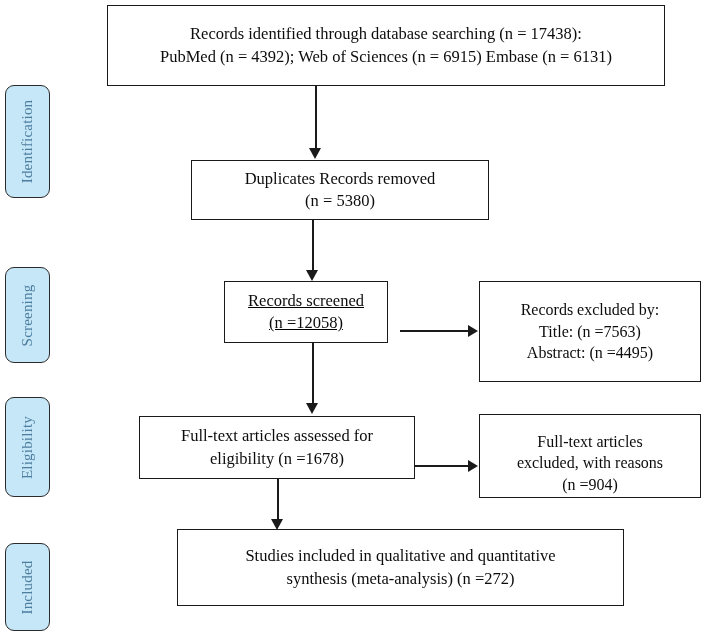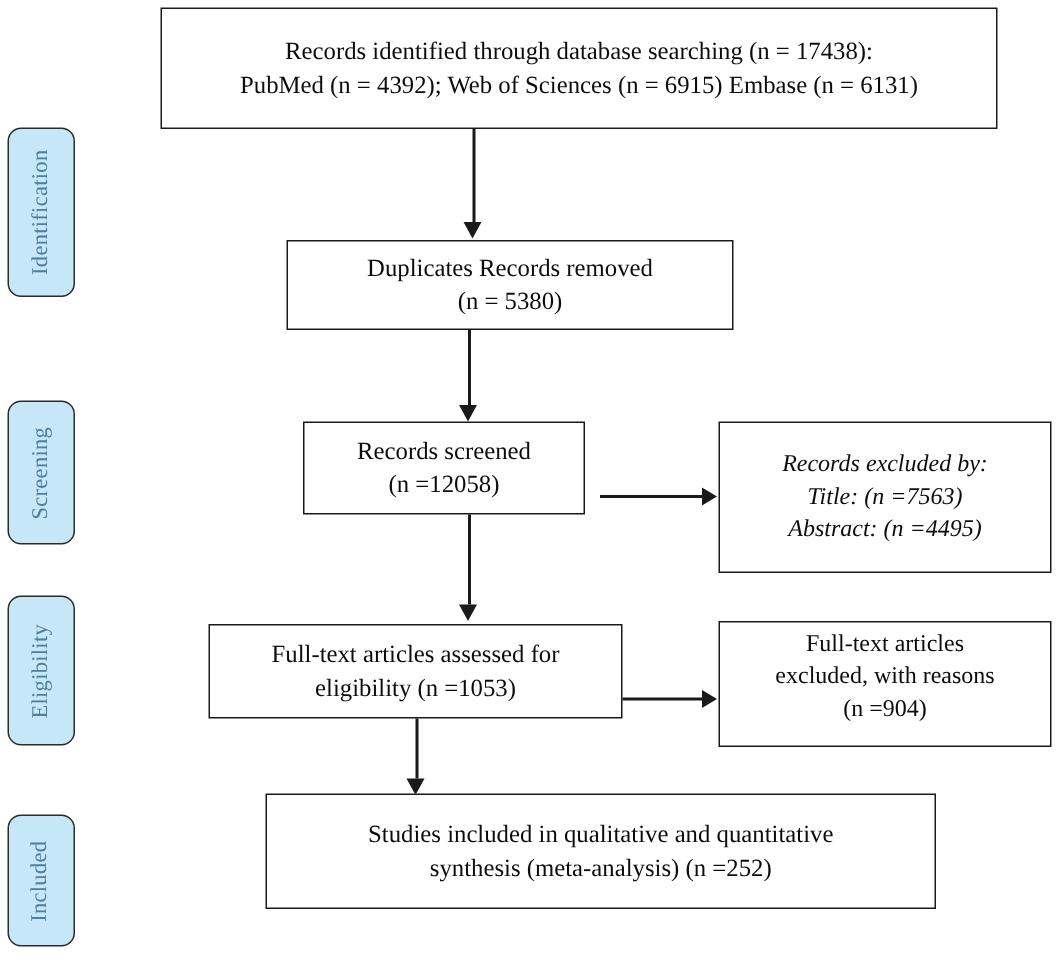--- a/index.html
+++ b/index.html
@@ -37,21 +37,21 @@
   
   .box {
     position: absolute;
     box-sizing: border-box;
     background: #ffffff;
     border: 1.7px solid #1a1a1a;
     display: flex;
     align-items: center;
     justify-content: center;
     text-align: center;
-    padding: 14px 6px;
+    padding: 2px 6px;
   }
   .box-text {
     color: #0c0c0c;
     font-size: 16.5px;
     line-height: 1.34;
     white-space: pre-line;
   }
   .box-text.small {
     font-size: 16px;
   }
@@ -113,52 +113,52 @@
   <div class="arrow-down" style="left:309px; top:148px;"></div>
 
   <div class="box" style="left:160px; top:160px; width:298px; height:60px;margin-left:31px;">
     <span class="box-text">Duplicates Records removed
 (n = 5380)</span>
   </div>
 
   <div class="vline" style="left:312px; top:220px; height:50px;"></div>
   <div class="arrow-down" style="left:306px; top:270px;"></div>
 
-  <div class="box" style="left:202px; top:281px; width:188px; height:62px;">
+  <div class="box" style="left:224px; top:281px; width:164px; height:62px;text-decoration:underline;">
     <span class="box-text">Records screened
 (n =12058)</span>
   </div>
 
   <div class="hline" style="left:400px; top:330px; width:68px;"></div>
   <div class="arrow-right" style="left:468px; top:324.5px;"></div>
 
-  <div class="box" style="left:479px; top:281px; width:222px; height:101px;font-style:italic;">
+  <div class="box" style="left:479px; top:281px; width:222px; height:101px;">
     <span class="box-text small">Records excluded by:
 Title: (n =7563)
 Abstract: (n =4495)</span>
   </div>
 
   <div class="vline" style="left:312px; top:343px; width:1.6px; height:60px;"></div>
   <div class="arrow-down" style="left:306px; top:403px;"></div>
 
   <div class="box" style="left:139px; top:416px; width:276px; height:63px;">
     <span class="box-text">Full-text articles assessed for
-eligibility (n =1053)</span>
+eligibility (n =1678)</span>
   </div>
 
   <div class="hline" style="left:415px; top:465px; width:53px;"></div>
   <div class="arrow-right" style="left:468px; top:459.5px;"></div>
 
   <div class="box" style="left:479px; top:414px; width:222px; height:84px;align-items:flex-end;">
     <span class="box-text small">Full-text articles
 excluded, with reasons
 (n =904)</span>
   </div>
 
   <div class="vline" style="left:277px; top:479px; height:40px;"></div>
   <div class="arrow-down" style="left:271px; top:519px;"></div>
 
   <div class="box" style="left:177px; top:529px; width:447px; height:77px;">
     <span class="box-text">Studies included in qualitative and quantitative
-synthesis (meta-analysis) (n =252)</span>
+synthesis (meta-analysis) (n =272)</span>
   </div>
 
 </div>
 
 </body></html>

